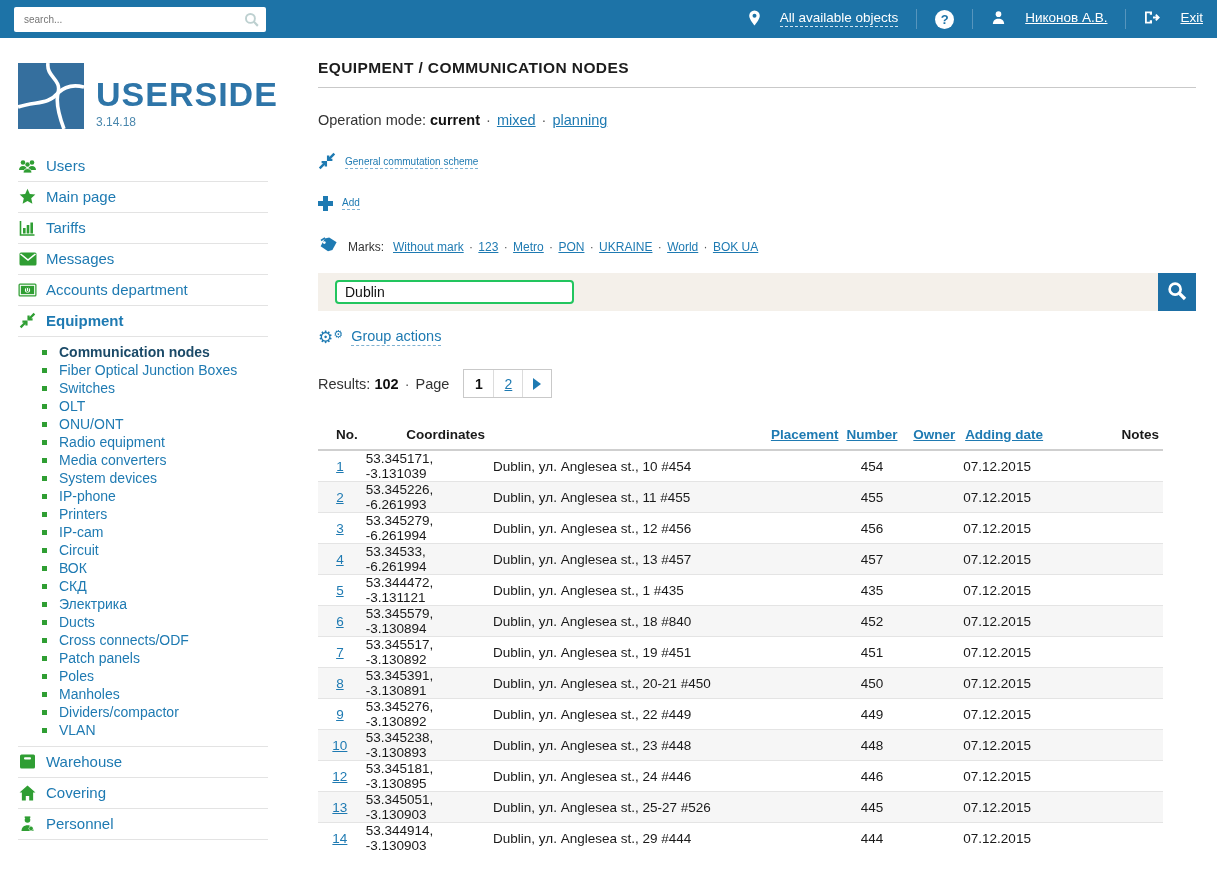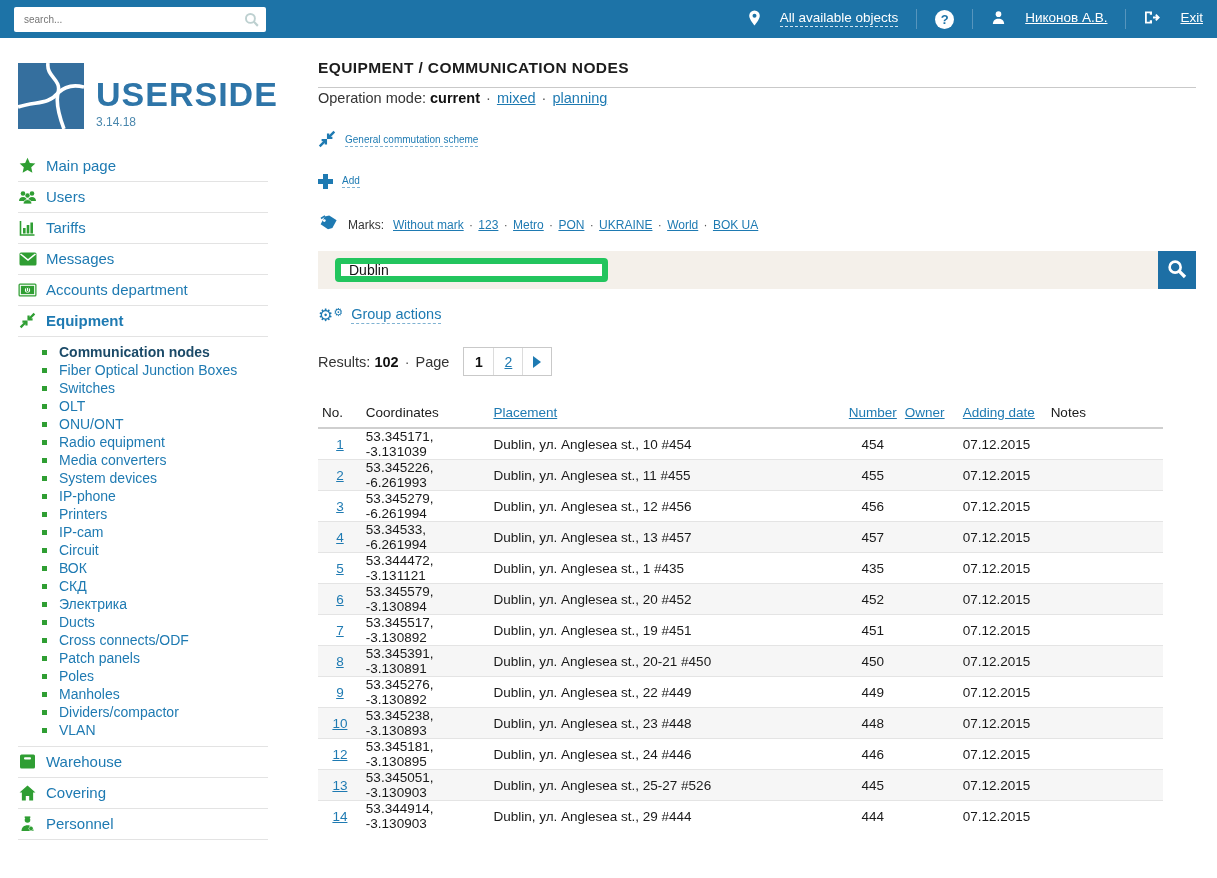--- a/index.html
+++ b/index.html
@@ -45,37 +45,37 @@
   .submenu li .bullet { width:5px; height:5px; background:#2f9e33; display:inline-block;
                         margin-right:12px; flex:0 0 auto; }
   .submenu li.active { font-weight:bold; color:#1b4a68; }
 
   
   .main { position:absolute; left:318px; top:38px; width:878px; height:840px; }
   .page-title { font-size:15.5px; font-weight:bold; color:#1c1c1c; letter-spacing:.4px;
                 padding-top:21px; }
   .title-rule { border:none; border-top:1px solid #c9c9c9; margin:10px 0 0 0; }
 
-  .opmode { margin-top:2px; font-size:14.5px; color:#333; }
+  .opmode { margin-top:24px; font-size:14.5px; color:#333; }
   .opmode b { color:#111; }
   .blue-link { color:#1e7ab2; text-decoration:underline; cursor:pointer; }
   .dashed-link { color:#1e7ab2; text-decoration:none; border-bottom:1px dashed #7fb2d2;
                  padding-bottom:1px; cursor:pointer; }
   .icon-row { margin-top:24px; display:flex; align-items:center; gap:9px; font-size:10px; }
   .plus-ico { width:15px; height:15px; position:relative; }
   .plus-ico:before, .plus-ico:after { content:""; position:absolute; background:#1e7ab2; }
   .plus-ico:before { left:5px; top:0; width:5px; height:15px; }
   .plus-ico:after { left:0; top:5px; width:15px; height:5px; }
 
   .marks-row { margin-top:26px; display:flex; align-items:center; gap:9px; font-size:12px; color:#333; flex-wrap:wrap; }
   .sep-dot { color:#555; margin:0 2px; }
 
   .filter-bar { margin-top:17px; display:flex; height:38px; }
   .filter-strip { flex:1; background:#f4f0ea; display:flex; align-items:center; padding-left:17px; }
-  .filter-input { width:273px; height:24px; border:6px solid #22c55e; border-radius:4px;
+  .filter-input { width:239px; height:24px; border:2px solid #22c55e; border-radius:4px;
                   padding:0 8px; font-size:14px; color:#111; outline:none;
                   font-family:"Liberation Sans", sans-serif; background:#fff; }
   .search-btn { width:38px; height:38px; background:#1d6fa5; border:none; cursor:pointer;
                 display:flex; align-items:center; justify-content:center; }
 
   .gear-row { margin-top:17px; display:flex; align-items:center; gap:8px; font-size:14.5px; }
   .gear-glyphs { color:#1e7ab2; font-size:17px; line-height:1;
                  font-family:"DejaVu Sans", sans-serif; }
 
   .results-row { margin-top:23px; display:flex; align-items:center; font-size:14.5px; color:#333; }
@@ -84,21 +84,21 @@
   .pager-cell { width:29px; height:27px; display:flex; align-items:center; justify-content:center;
                 border-left:1px solid #dcdcdc; font-size:14px; cursor:pointer; }
   .pager-cell:first-child { border-left:none; }
   .pager-cell.current { color:#111; font-weight:bold; cursor:default; }
   .pager-cell a { color:#1e7ab2; text-decoration:underline; }
   .next-tri { width:0; height:0; border-left:8px solid #1e7ab2;
               border-top:6px solid transparent; border-bottom:6px solid transparent; }
 
   
   table.nodes { border-collapse:collapse; width:845px; margin-top:21px; font-size:13.5px; color:#1a1a1a; }
-  table.nodes th { height:31px; font-weight:normal; text-align:left; border-bottom:2px solid #cfcfcf; padding:0 4px; }
+  table.nodes th { height:31px; font-weight:bold; text-align:right; border-bottom:2px solid #cfcfcf; padding:0 4px; }
   table.nodes th a { color:#1e7ab2; text-decoration:underline; cursor:pointer; }
   table.nodes td { height:30px; border-top:1px solid #e4e4e4; padding:0 4px; }
   table.nodes tbody tr:first-child td { border-top:none; }
   table.nodes tbody tr:nth-child(even) { background:#f6f6f6; }
   td.c-no { text-align:center; }
   td.c-no a { color:#1e7ab2; text-decoration:underline; }
   td.c-coord, td.c-place, td.c-date { text-align:left; }
   td.c-num, td.c-owner, td.c-notes { text-align:center; }
   th.h-coord { text-align:left; padding-left:26px; }
 </style>
@@ -163,39 +163,39 @@
         </svg>
     </div>
     <div>
       <div class="brand-name">USERSIDE</div>
       <div class="brand-ver">3.14.18</div>
     </div>
   </div>
   <div class="nav" id="nav">
       <div class="nav-item">
         <span class="ico">
-          <svg width="17" height="17" viewBox="0 0 16 16">
-            <polygon points="8,0.8 10.2,5.6 15.4,6.2 11.5,9.7 12.6,14.9 8,12.2 3.4,14.9 4.5,9.7 0.6,6.2 5.8,5.6" fill="#2f9e33"></polygon>
-          </svg>
-        </span>
-        <span class="nav-label">Main page</span>
-      </div>
-      <div class="nav-item">
-        <span class="ico">
           <svg width="19" height="16" viewBox="0 0 18 16">
             <circle cx="4.5" cy="4.5" r="2.3" fill="#2f9e33"></circle>
             <circle cx="13.5" cy="4.5" r="2.3" fill="#2f9e33"></circle>
             <path d="M.5 12c0-2.6 1.8-4 4-4s4 1.4 4 4z" fill="#2f9e33"></path>
             <path d="M9.5 12c0-2.6 1.8-4 4-4s4 1.4 4 4z" fill="#2f9e33"></path>
             <circle cx="9" cy="6.5" r="2.6" fill="#fff"></circle>
             <circle cx="9" cy="6.5" r="2.2" fill="#2f9e33"></circle>
             <path d="M4.6 15c0-2.9 2-4.4 4.4-4.4s4.4 1.5 4.4 4.4z" fill="#2f9e33" stroke="#fff" stroke-width=".8"></path>
           </svg>
         </span>
         <span class="nav-label">Users</span>
+      </div>
+      <div class="nav-item">
+        <span class="ico">
+          <svg width="17" height="17" viewBox="0 0 16 16">
+            <polygon points="8,0.8 10.2,5.6 15.4,6.2 11.5,9.7 12.6,14.9 8,12.2 3.4,14.9 4.5,9.7 0.6,6.2 5.8,5.6" fill="#2f9e33"></polygon>
+          </svg>
+        </span>
+        <span class="nav-label">Main page</span>
       </div>
       <div class="nav-item">
         <span class="ico">
           <svg width="17" height="16" viewBox="0 0 16 16">
             <path d="M1 1v14h14" stroke="#2f9e33" stroke-width="1.6" fill="none"></path>
             <rect x="3.5" y="8" width="2.6" height="5.5" fill="#2f9e33"></rect>
             <rect x="7.2" y="5" width="2.6" height="8.5" fill="#2f9e33"></rect>
             <rect x="10.9" y="2.5" width="2.6" height="11" fill="#2f9e33"></rect>
           </svg>
         </span>
@@ -494,21 +494,21 @@
           <td class="c-coord">53.344472, -3.131121</td>
           <td class="c-place">Dublin, ул. Anglesea st., 1 #435</td>
           <td class="c-num">435</td>
           <td class="c-owner"></td>
           <td class="c-date">07.12.2015</td>
           <td class="c-notes"></td>
         </tr>
         <tr>
           <td class="c-no"><a>6</a></td>
           <td class="c-coord">53.345579, -3.130894</td>
-          <td class="c-place">Dublin, ул. Anglesea st., 20 #452</td>
+          <td class="c-place">Dublin, ул. Anglesea st., 18 #840</td>
           <td class="c-num">452</td>
           <td class="c-owner"></td>
           <td class="c-date">07.12.2015</td>
           <td class="c-notes"></td>
         </tr>
         <tr>
           <td class="c-no"><a>7</a></td>
           <td class="c-coord">53.345517, -3.130892</td>
           <td class="c-place">Dublin, ул. Anglesea st., 19 #451</td>
           <td class="c-num">451</td>

